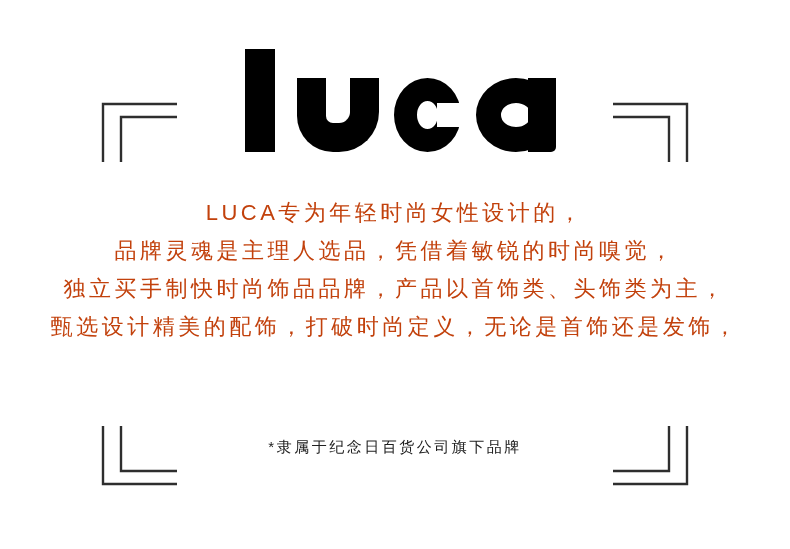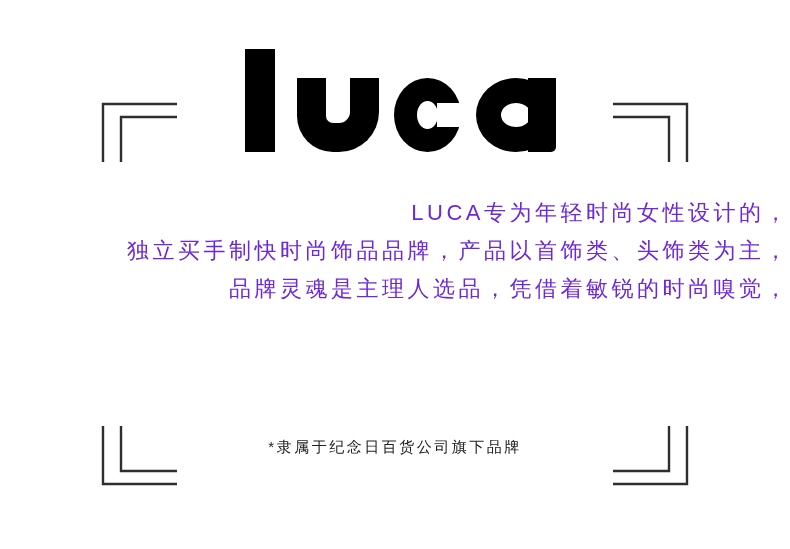--- a/index.html
+++ b/index.html
@@ -51,21 +51,21 @@
   
   .bracket{position:absolute;fill:none;stroke-width:2.4;}
   .b-tl{left:101px;top:102px;}
   .b-tr{left:613px;top:102px;transform:scaleX(-1);}
   .b-bl{left:101px;top:426px;transform:scaleY(-1);}
   .b-br{left:613px;top:426px;transform:scale(-1,-1);}
 
   
   .desc{
     position:absolute;top:194px;left:0;width:100%;
-    text-align:right;color:#6d28d9;
+    text-align:center;color:#c2410c;
   }
   .desc p{
     margin:0;height:38px;line-height:38px;
     font-size:22px;letter-spacing:3.5px;font-weight:400;
     white-space:nowrap;
   }
 
   .footnote{
     position:absolute;top:436px;left:0;width:100%;
     margin:0;text-align:center;
@@ -103,19 +103,20 @@
     <path d="M2,60 V2 H76"></path>
       <path d="M20,60 V15 H76"></path>
   </svg>
   <svg class="bracket b-br" width="76" height="60" viewBox="0 0 76 60" stroke="#2e2e2e">
     <path d="M2,60 V2 H76"></path>
       <path d="M20,60 V15 H76"></path>
   </svg>
 
   <div class="desc">
     <p>LUCA专为年轻时尚女性设计的，</p>
+    <p>品牌灵魂是主理人选品，凭借着敏锐的时尚嗅觉，</p>
     <p>独立买手制快时尚饰品品牌，产品以首饰类、头饰类为主，</p>
-    <p>品牌灵魂是主理人选品，凭借着敏锐的时尚嗅觉，</p>
+    <p>甄选设计精美的配饰，打破时尚定义，无论是首饰还是发饰，</p>
   </div>
 
   <p class="footnote">*隶属于纪念日百货公司旗下品牌</p>
 
 </div>
 
 </body></html>

